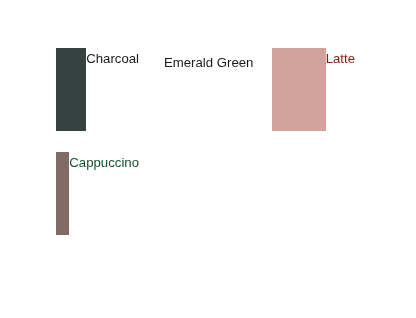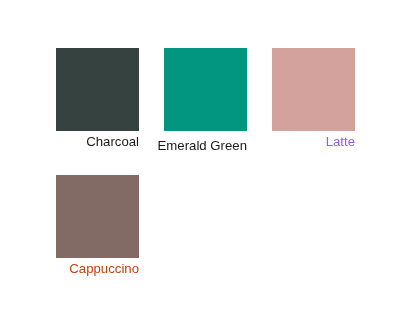--- a/index.html
+++ b/index.html
@@ -28,22 +28,22 @@
     width: 300px;
     display: grid;
     grid-template-columns: 83px 83px 83px;
     grid-template-rows: auto auto;
     column-gap: 25px;
     row-gap: 21px;
   }
   .swatch-cell {
     width: 83px;
     display: flex;
-    flex-direction: column;
-    align-items: flex-end;
+    flex-direction: row;
+    align-items: flex-start;
   }
   .swatch-chip {
     width: 83px;
     height: 83px;
     display: block;
     border: 0;
   }
   .swatch-label {
     margin-top: 3px;
     font-family: "Liberation Sans", sans-serif;
@@ -66,23 +66,23 @@
     </div>
 
 
     <div class="swatch-cell">
       <span class="swatch-chip" style="background-color: rgb(2, 150, 128);"></span>
       <span class="swatch-label" style="color: rgb(26, 26, 26); margin-top: 7px;">Emerald Green</span>
     </div>
 
     <div class="swatch-cell">
       <span class="swatch-chip" style="background-color: rgb(211, 162, 156);"></span>
-      <span class="swatch-label" style="color: #8b5cf6; padding-left: 41px;">Latte</span>
+      <span class="swatch-label" style="color: #7f1d1d;">Latte</span>
     </div>
 
     <div class="swatch-cell">
       <span class="swatch-chip" style="background-color: rgb(130, 107, 101);"></span>
-      <span class="swatch-label" style="color: #c2410c;">Cappuccino</span>
+      <span class="swatch-label" style="color: #14532d;">Cappuccino</span>
     </div>
 
 
   </div>
 </div>
 
 </body></html>

